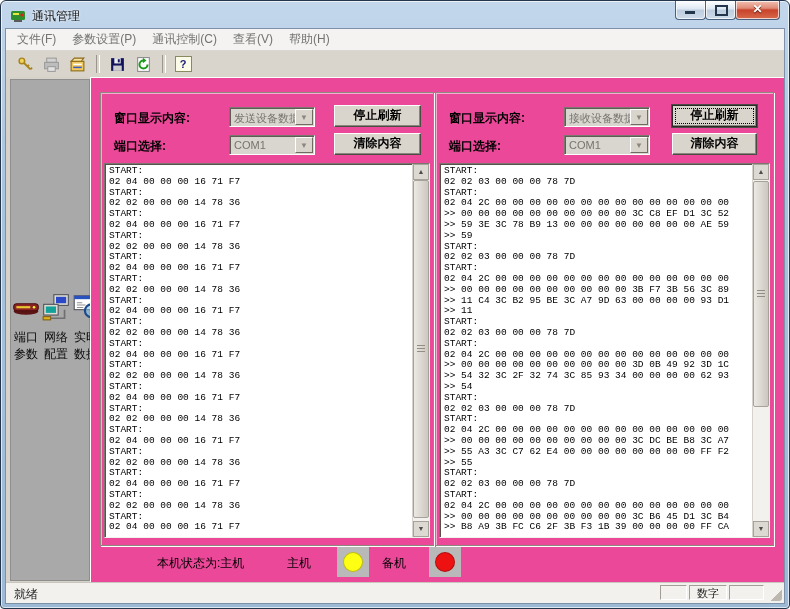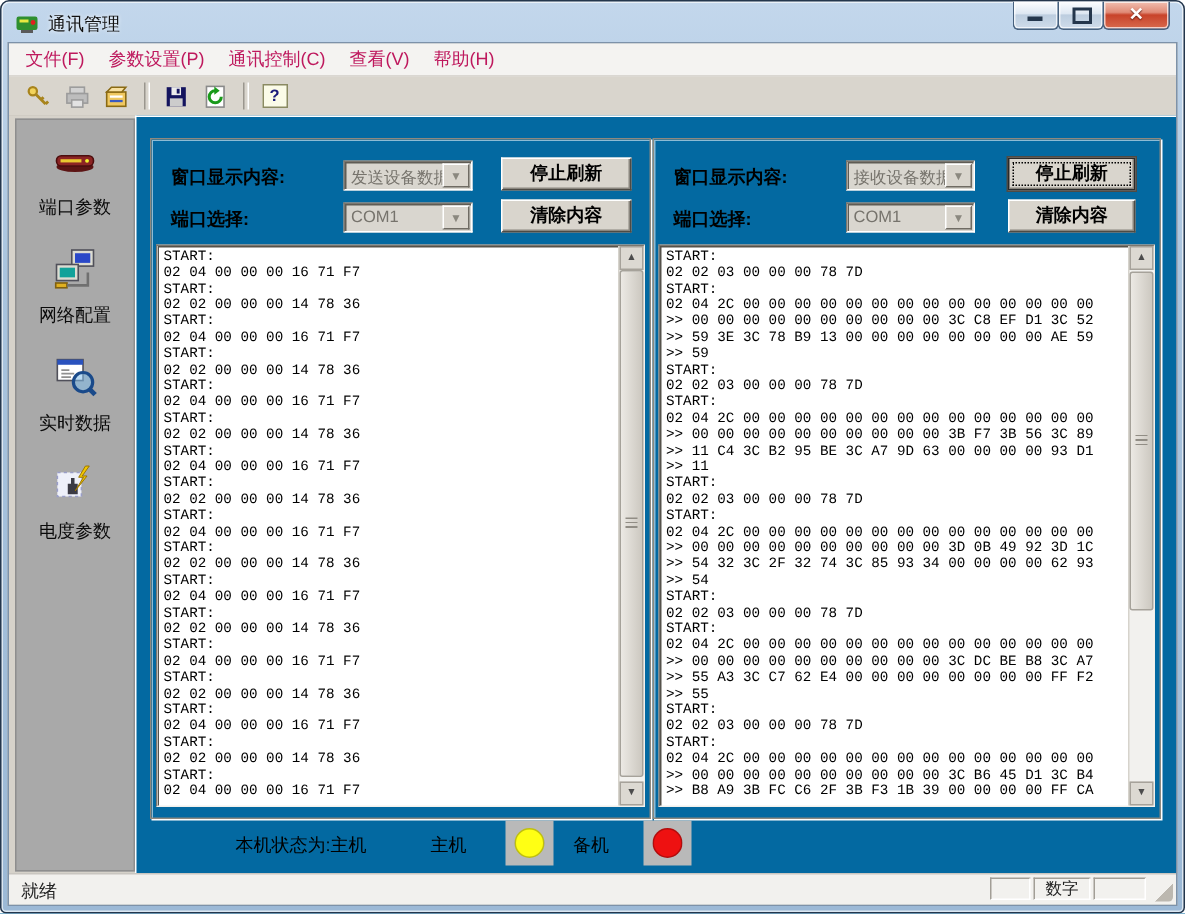--- a/index.html
+++ b/index.html
@@ -29,33 +29,33 @@
     width:43px;
     background:linear-gradient(180deg,#f2c0b2 0%, #e08b77 40%, #c8432a 50%, #d86a4d 100%);
   }
   .glyph-min { position:absolute; left:9px; bottom:5px; width:10px; height:3px; background:#24364c; }
   .glyph-max { position:absolute; left:9px; top:4px; width:9px; height:7px; border:2px solid #24364c; background:transparent; }
   .glyph-close { position:absolute; inset:0; }
   .glyph-close::before { content:"✕"; position:absolute; left:0; right:0; top:1px; text-align:center; color:#fff; font-size:12px; font-weight:bold; text-shadow:0 1px 1px #5a1408; }
   
   .client { position:absolute; left:4px; right:4px; top:27px; bottom:4px; background:#d6d2ca; border:1px solid #7d92a9; }
   .menubar { position:absolute; left:0; right:0; top:0; height:21px; background:#f4f3f1; border-bottom:1px solid #dad7d2; display:flex; align-items:center; padding-left:3px; }
-  .menu-item { font-size:12px; color:#be185d; padding:3px 8px 4px 8px; }
+  .menu-item { font-size:12px; color:#737373; padding:3px 8px 4px 8px; }
   .toolbar { position:absolute; left:0; right:0; top:22px; height:26px; background:#d9d5cd; border-bottom:1px solid #bcb8b0; display:flex; align-items:center; padding-left:7px; }
   .tbtn { width:24px; height:22px; display:flex; align-items:center; justify-content:center; margin-right:2px; }
   .tsep { width:2px; height:18px; border-left:1px solid #9a968e; border-right:1px solid #ffffff; margin:0 5px; }
   .help-box { width:15px; height:14px; background:#fbfbe8; border:1px solid #8a8a62; display:flex; align-items:center; justify-content:center; }
   .help-box span { font-size:11px; font-weight:bold; color:#1a1a7a; line-height:1; }
   
   .content { position:absolute; left:0; right:0; top:48px; bottom:20px; background:#d6d2ca; }
-  .sidebar { position:absolute; left:4px; top:2px; bottom:2px; width:80px; background:#a9a9a9; border:1px solid #8e8e8e; box-sizing:border-box; display:flex; flex-direction:column; align-items:center; padding-top:12px; }
+  .sidebar { position:absolute; left:4px; top:2px; bottom:2px; width:80px; background:#a9a9a9; border:1px solid #8e8e8e; box-sizing:border-box; display:flex; flex-direction:row; align-items:center; padding-top:12px; }
   .side-item { width:100%; text-align:center; margin-bottom:17px; }
   .side-item .sicon { display:inline-block; width:30px; height:30px; }
   .side-item .slabel { display:block; margin-top:3px; font-size:12px; color:#0a0a0a; }
-  .main { position:absolute; left:84px; top:0; right:0; bottom:0; background:#0369a1; border-top:1px solid #ffffff; border-left:1px solid #ffffff; box-sizing:border-box; }
+  .main { position:absolute; left:84px; top:0; right:0; bottom:0; background:#ec4899; border-top:1px solid #ffffff; border-left:1px solid #ffffff; box-sizing:border-box; }
   
   .group { position:absolute; top:14px; height:452px; border:1px solid #8d897f; box-shadow:1px 1px 0 #ffffff, inset 1px 1px 0 rgba(255,255,255,.55); }
   .group.gleft { left:9px; width:332px; }
   .group.gright { left:344px; width:337px; }
   .grow { position:absolute; left:0; right:0; height:24px; }
   .grow.r1 { top:12px; } .grow.r2 { top:40px; }
   .glabel { position:absolute; left:13px; top:5px; font-size:12px; font-weight:bold; color:#000; }
   .combo { position:absolute; left:128px; top:2px; width:86px; height:20px; box-sizing:border-box; background:#d9d6cf; border:1px solid; border-color:#7b776f #ffffff #ffffff #7b776f; box-shadow:inset 1px 1px 0 #5f5c55; }
   .combo .cval { position:absolute; left:4px; right:18px; top:3px; font-size:11px; color:#76736c; white-space:nowrap; overflow:hidden; }
   .combo .carrow { position:absolute; right:1px; top:1px; bottom:1px; width:16px; background:#d9d5cd; border:1px solid; border-color:#ffffff #6f6b63 #6f6b63 #ffffff; }

